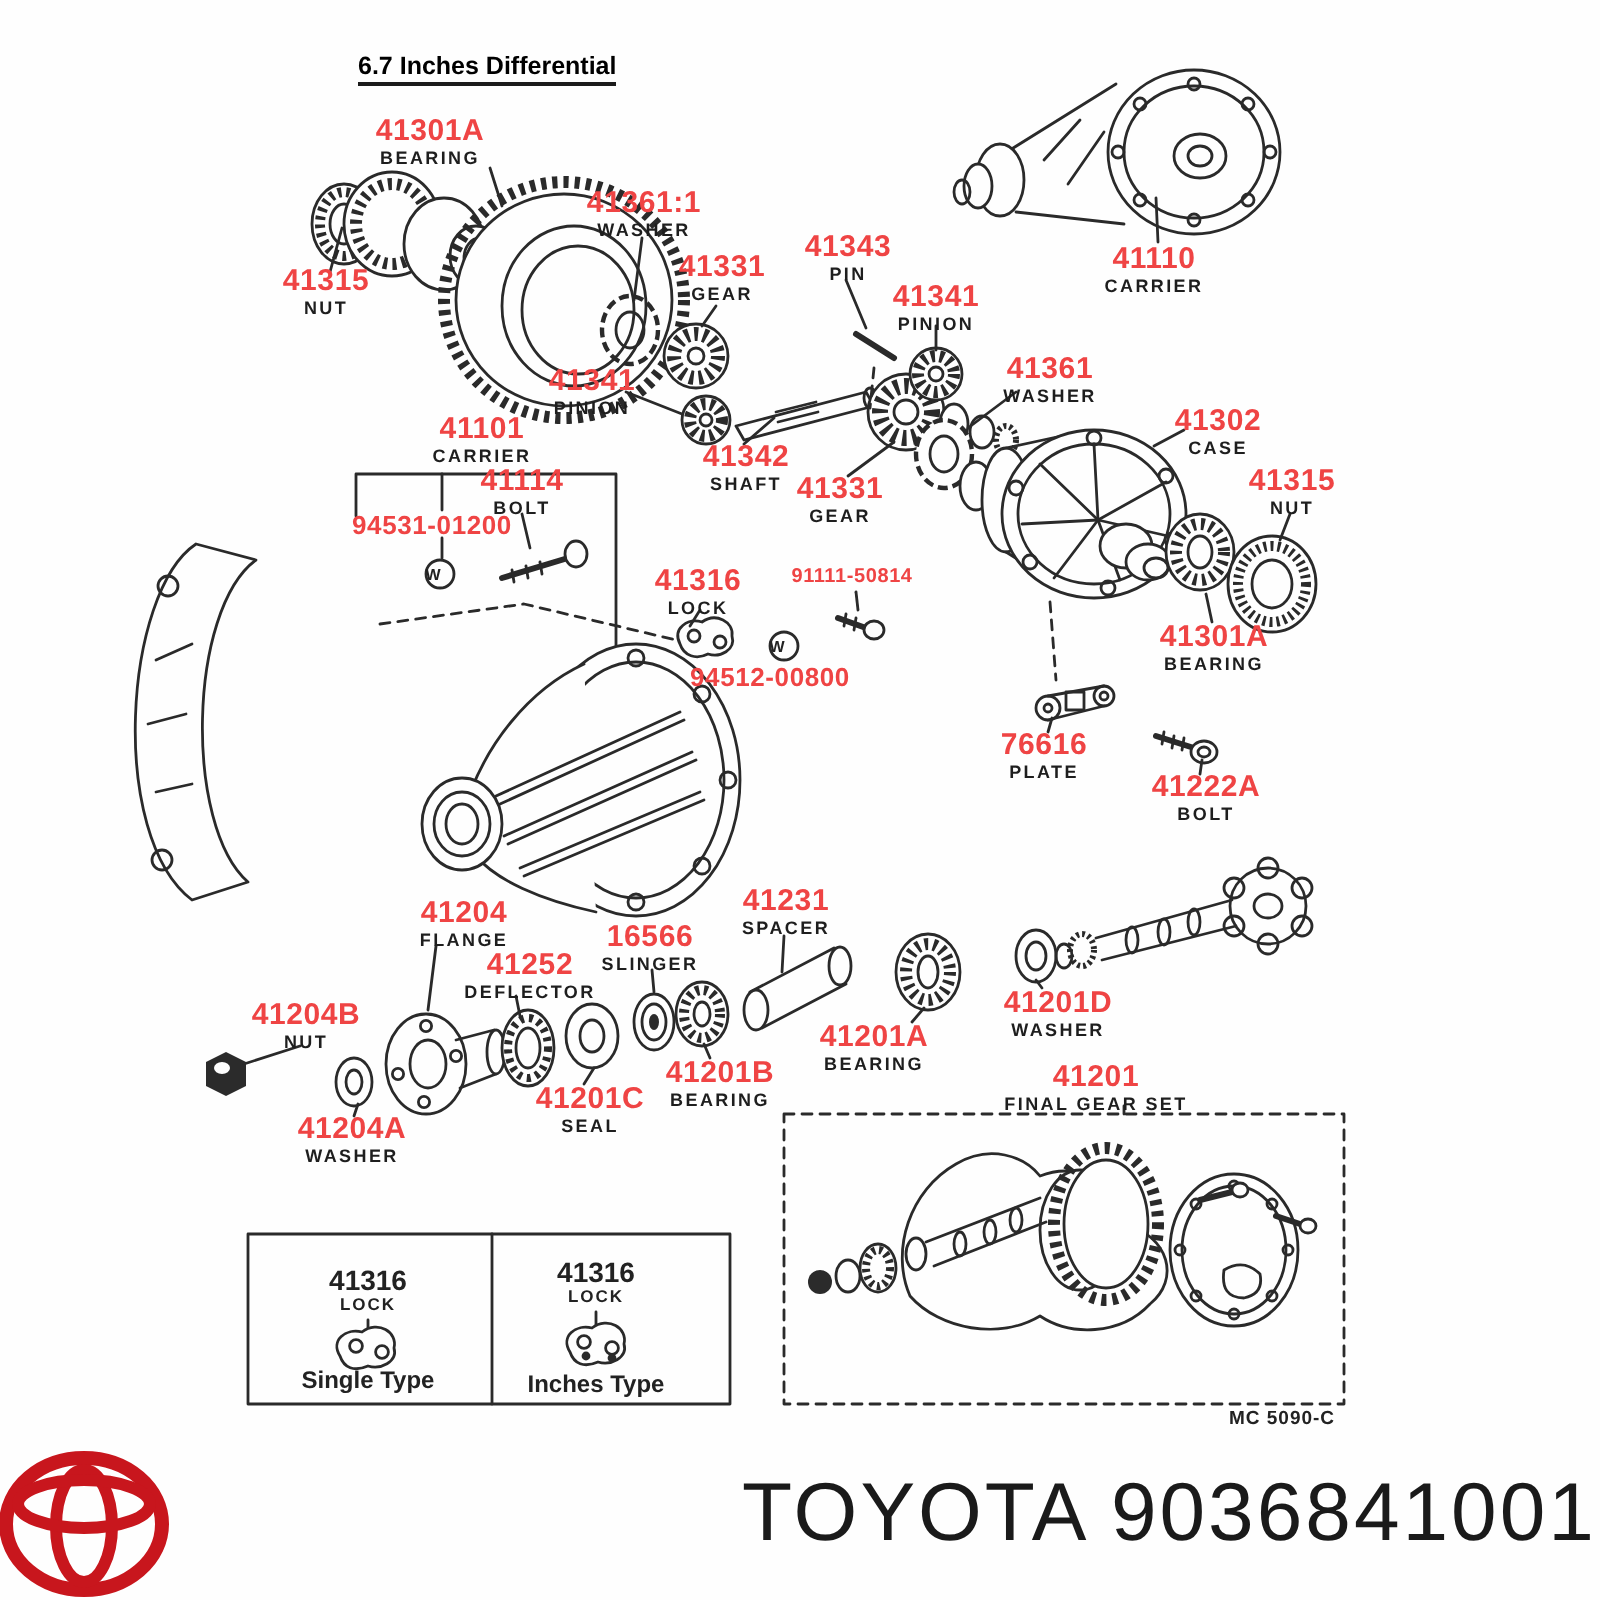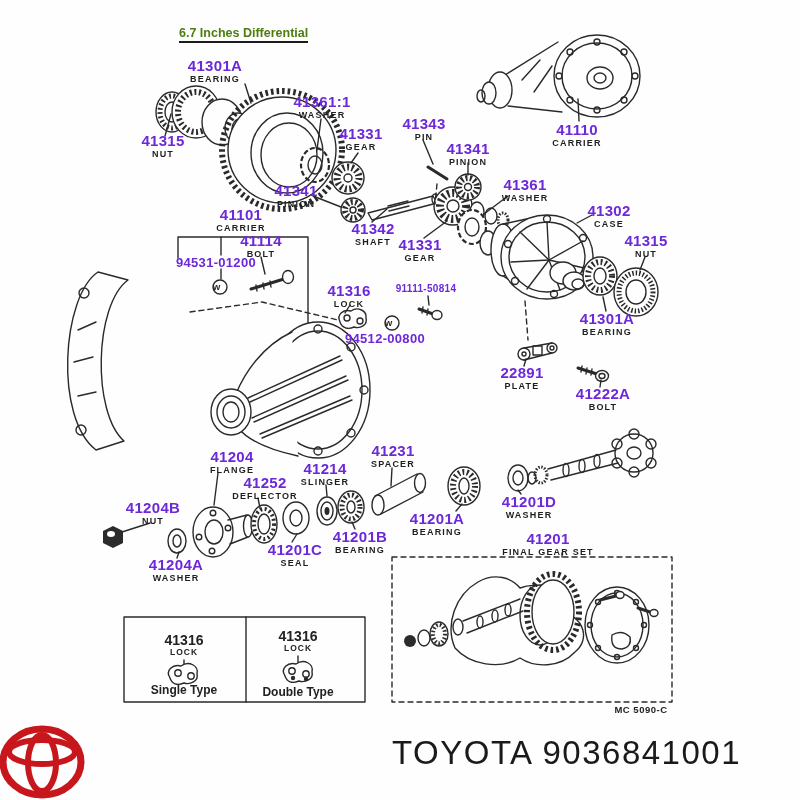--- a/index.html
+++ b/index.html
@@ -8,30 +8,30 @@
   svg.art{position:absolute;left:0;top:0;z-index:1;}
   .ln{stroke:#2a2a2a;fill:none;stroke-width:1.4;stroke-linecap:round;stroke-linejoin:round;}
   .thk{stroke-width:3;}
   .dsh{stroke-dasharray:5,4;}
   .teeth{stroke-width:6;stroke-dasharray:2.6,3;fill:none;stroke:#2a2a2a;}
   .roll{fill:none;stroke:#2a2a2a;}
   .dark{fill:#2b2b2b;stroke:none;}
   .wfill{fill:#fefefe;}
   .txt{position:absolute;z-index:2;white-space:nowrap;}
   .plabel{position:absolute;z-index:2;transform:translateX(-50%);text-align:center;white-space:nowrap;line-height:1.1;}
-  .pnum{font-size:15px;font-weight:600;letter-spacing:.3px;color:#6d28d9;}
+  .pnum{font-size:15px;font-weight:600;letter-spacing:.3px;color:#ef4444;}
   .pname{font-size:9px;font-weight:700;letter-spacing:1.2px;color:#1e1e1e;}
-  .title{left:179px;top:26px;font-size:12.5px;font-weight:700;color:#4d7c0f;
+  .title{left:179px;top:26px;font-size:12.5px;font-weight:700;color:#000000;
          border-bottom:2px solid #1b1b1b;padding-bottom:1px;}
   .mc{left:641px;top:704px;transform:translateX(-50%);font-size:9.5px;font-weight:700;letter-spacing:.5px;}
   .wmark{font-size:8px;font-weight:700;}
   .inset-num{font-size:14px;font-weight:600;}
   .inset-name{font-size:8.5px;font-weight:700;letter-spacing:1px;}
   .inset-cap{font-size:12px;font-weight:700;}
-  .footer-text{left:371px;top:736px;font-size:33px;font-weight:400;letter-spacing:1.5px;color:#1a1a1a;line-height:1;margin-left:21px;}
+  .footer-text{left:371px;top:736px;font-size:41px;font-weight:400;letter-spacing:1.5px;color:#1a1a1a;line-height:1;}
 </style>
 </head>
 <body>
 
 <div class="page">
 
   <svg class="art" width="800" height="800" viewBox="0 0 800 800">
 
     <g>
       <ellipse class="ln" cx="172" cy="112" rx="16" ry="20"></ellipse>
@@ -465,41 +465,41 @@
     <div class="pnum">41316</div>
     <div class="pname">LOCK</div>
   </div>
   <div class="plabel" style="left:426px;top:283px">
     <div class="pnum" style="font-size:10px">91111-50814</div>
   </div>
   <div class="plabel" style="left:385px;top:332px">
     <div class="pnum" style="font-size:13px">94512-00800</div>
   </div>
   <div class="plabel" style="left:522px;top:365px">
-    <div class="pnum">22891</div>
+    <div class="pnum">76616</div>
     <div class="pname">PLATE</div>
   </div>
   <div class="plabel" style="left:603px;top:386px">
     <div class="pnum">41222A</div>
     <div class="pname">BOLT</div>
   </div>
   <div class="plabel" style="left:607px;top:311px">
     <div class="pnum">41301A</div>
     <div class="pname">BEARING</div>
   </div>
   <div class="plabel" style="left:232px;top:449px">
     <div class="pnum">41204</div>
     <div class="pname">FLANGE</div>
   </div>
   <div class="plabel" style="left:265px;top:475px">
     <div class="pnum">41252</div>
     <div class="pname">DEFLECTOR</div>
   </div>
   <div class="plabel" style="left:325px;top:461px">
-    <div class="pnum">41214</div>
+    <div class="pnum">16566</div>
     <div class="pname">SLINGER</div>
   </div>
   <div class="plabel" style="left:393px;top:443px">
     <div class="pnum">41231</div>
     <div class="pname">SPACER</div>
   </div>
   <div class="plabel" style="left:153px;top:500px">
     <div class="pnum">41204B</div>
     <div class="pname">NUT</div>
   </div>
@@ -538,21 +538,21 @@
     <div class="inset-name">LOCK</div>
   </div>
   <div class="plabel" style="left:184px;top:684px">
     <div class="inset-cap">Single Type</div>
   </div>
   <div class="plabel" style="left:298px;top:629px">
     <div class="inset-num">41316</div>
     <div class="inset-name">LOCK</div>
   </div>
   <div class="plabel" style="left:298px;top:686px">
-    <div class="inset-cap">Double Type</div>
+    <div class="inset-cap">Inches Type</div>
   </div>
 
   <div class="txt footer-text">
     <span>TOYOTA</span>
     <span> </span>
     <span>9036841001</span>
   </div>
 
 </div>
 

